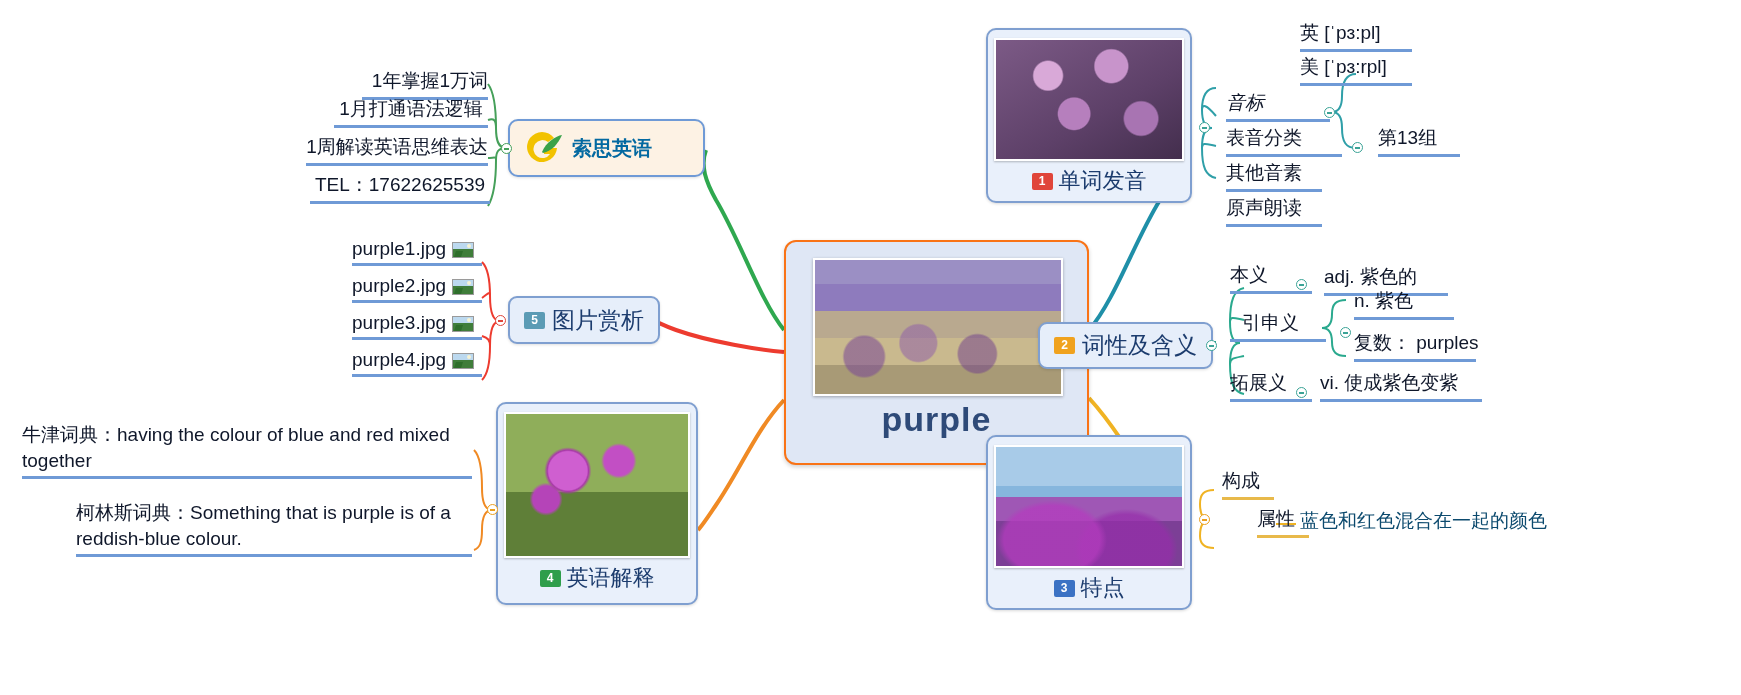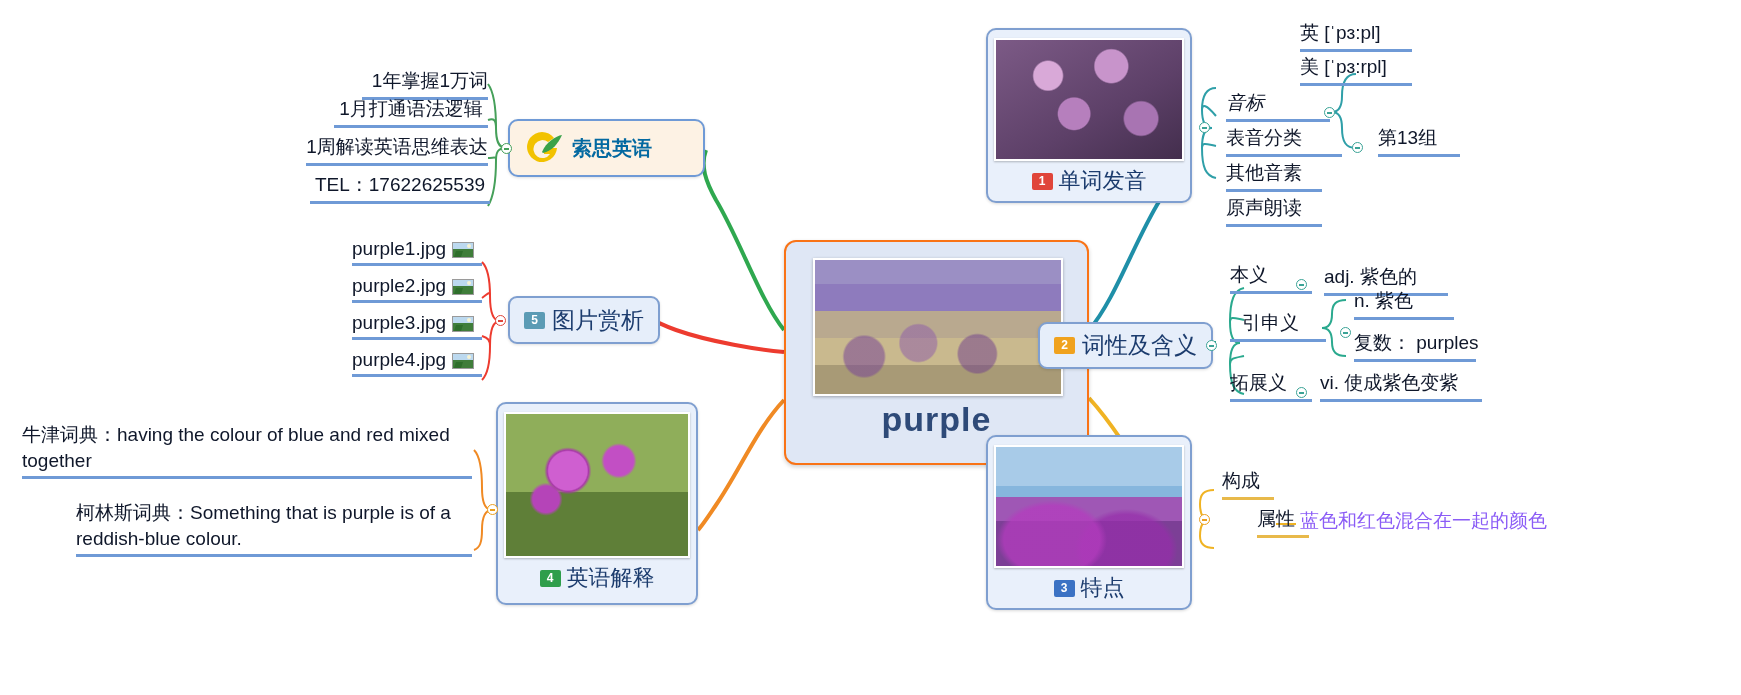--- a/index.html
+++ b/index.html
@@ -54,21 +54,21 @@
 
   
   .leaf{
     position:absolute;white-space:nowrap;font-size:19px;color:#0f172a;
     padding-bottom:3px;box-sizing:border-box;
   }
   .leaf.ul{border-bottom:3px solid #6f9ad6;}
   .leaf.wrap{white-space:normal;line-height:1.35;}
 
   .plain{position:absolute;white-space:nowrap;font-size:19px;color:#1a1a1a;}
-  .plain.blue{color:#8b5cf6;}
+  .plain.blue{color:#0c4a6e;}
 
   
   .tog{
     position:absolute;width:11px;height:11px;border-radius:50%;
     background:#fff;box-sizing:border-box;
   }
   .tog::after{
     content:"";position:absolute;left:2px;right:2px;top:4px;height:1.5px;
   }
   .tog.teal{border:1.5px solid #3aa396;}

